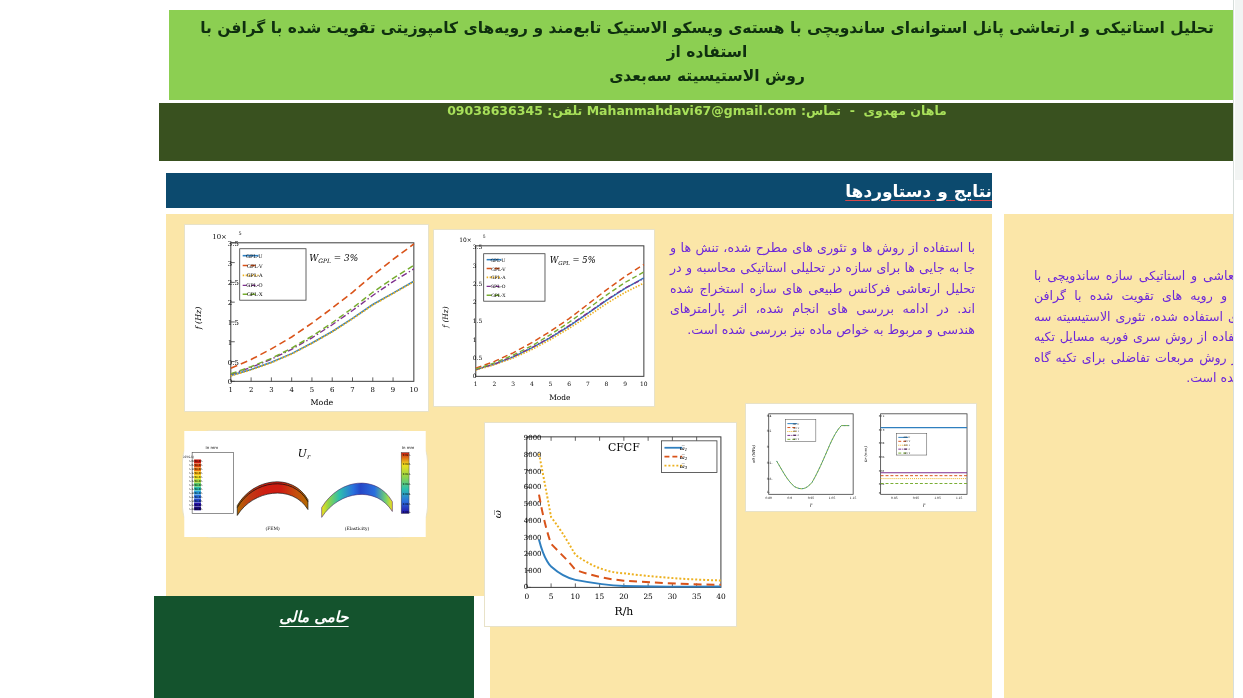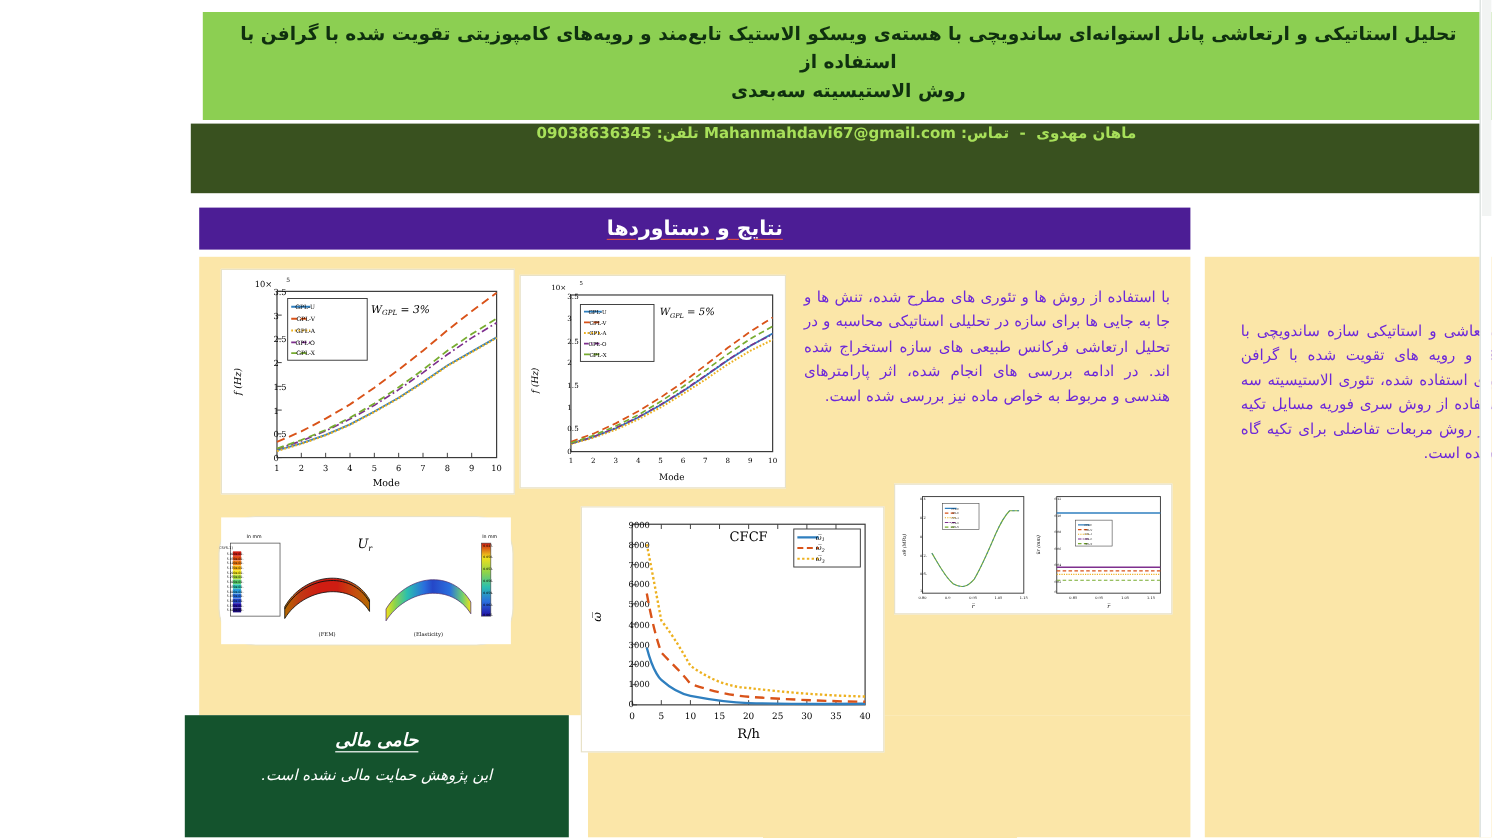--- a/index.html
+++ b/index.html
@@ -42,22 +42,22 @@
   }
   .logo-wrap{position:relative;width:148px;height:160px;}
   .logo-caption{
     position:absolute;left:0;bottom:6px;width:148px;text-align:center;
     color:#1F6B3B;font-size:12px;font-weight:bold;direction:rtl;
     font-family:"DejaVu Serif","Liberation Serif",serif;
   }
 
   
   .sec-head{
-    position:absolute;background:#4c1d95;color:#ffffff;
-    display:flex;align-items:center;justify-content:center;
+    position:absolute;background:#0c4a6e;color:#ffffff;
+    display:flex;align-items:center;
     font-weight:bold;font-size:17px;direction:rtl;
     text-decoration:underline;text-decoration-color:#d6494a;text-underline-offset:3px;
   }
   #head-results{left:12px;top:173px;width:826px;height:35px;}
   #head-method{left:850px;top:173px;width:383px;height:35px;}
 
   
   .panel{position:absolute;background:#FBE6A8;}
   #panel-results{left:12px;top:214px;width:826px;height:382px;}
   #panel-method{left:850px;top:214px;width:383px;height:484px;}
@@ -155,21 +155,20 @@
   <div class="sec-head" id="head-results">
     <span>نتایج و دستاوردها</span>
   </div>
 
   <div class="panel" id="panel-results"></div>
   <div class="panel" id="panel-method"></div>
   <div class="panel" id="panel-results-lower"></div>
 
   <div class="sponsor-head">
     <div class="sponsor-title">حامی مالی</div>
-    <div class="sponsor-body">این پژوهش حمایت مالی نشده است.</div>
   </div>
 
   <div class="para" id="para-method">در این پژوهش رفتار ارتعاشی و استاتیکی سازه ساندویچی با هسته ی ویسکوالاستیک و رویه های تقویت شده با گرافن بررسی شده است. تئوری استفاده شده، تئوری الاستیسیته سه بعدی می باشد که با استفاده از روش سری فوریه مسایل تکیه گاه ساده و یا استفاده از روش مربعات تفاضلی برای تکیه گاه های دیگر، سازه تحلیل شده است.</div>
   <div class="para" id="para-results">با استفاده از روش ها و تئوری های مطرح شده، تنش ها و جا به جایی ها برای سازه در تحلیلی استاتیکی محاسبه و در تحلیل ارتعاشی فرکانس طبیعی های سازه استخراج شده اند. در ادامه بررسی های انجام شده، اثر پارامترهای هندسی و مربوط به خواص ماده نیز بررسی شده است.</div>
 
   <div class="fig" id="fig-a">
     <svg class="figsvg" viewBox="0 0 245 188">
       <rect x="0" y="0" width="245" height="188" fill="#fff"></rect>
       <g id="a-axes" stroke="#3a3a3a" stroke-width="1" fill="none">
         <rect x="46" y="18" width="185" height="140"></rect>

